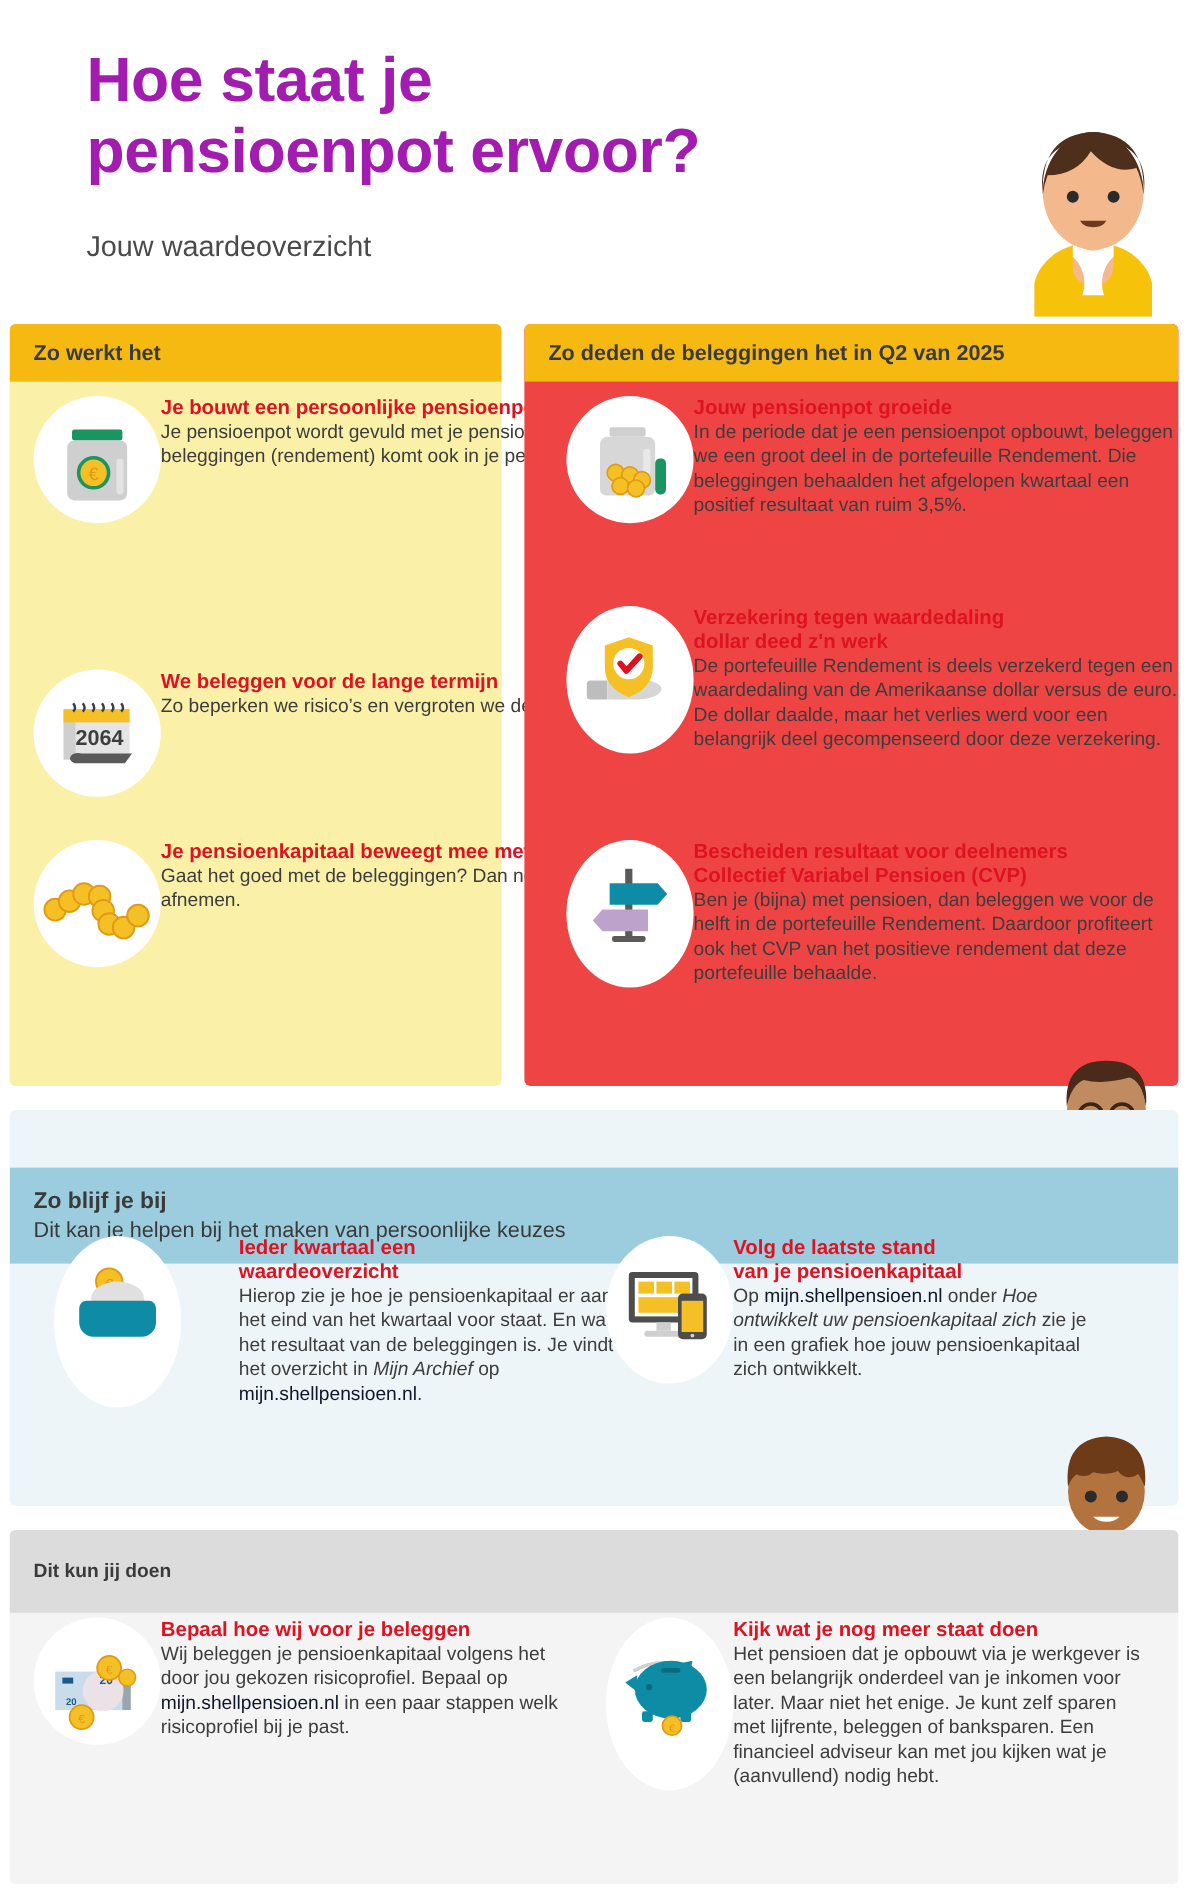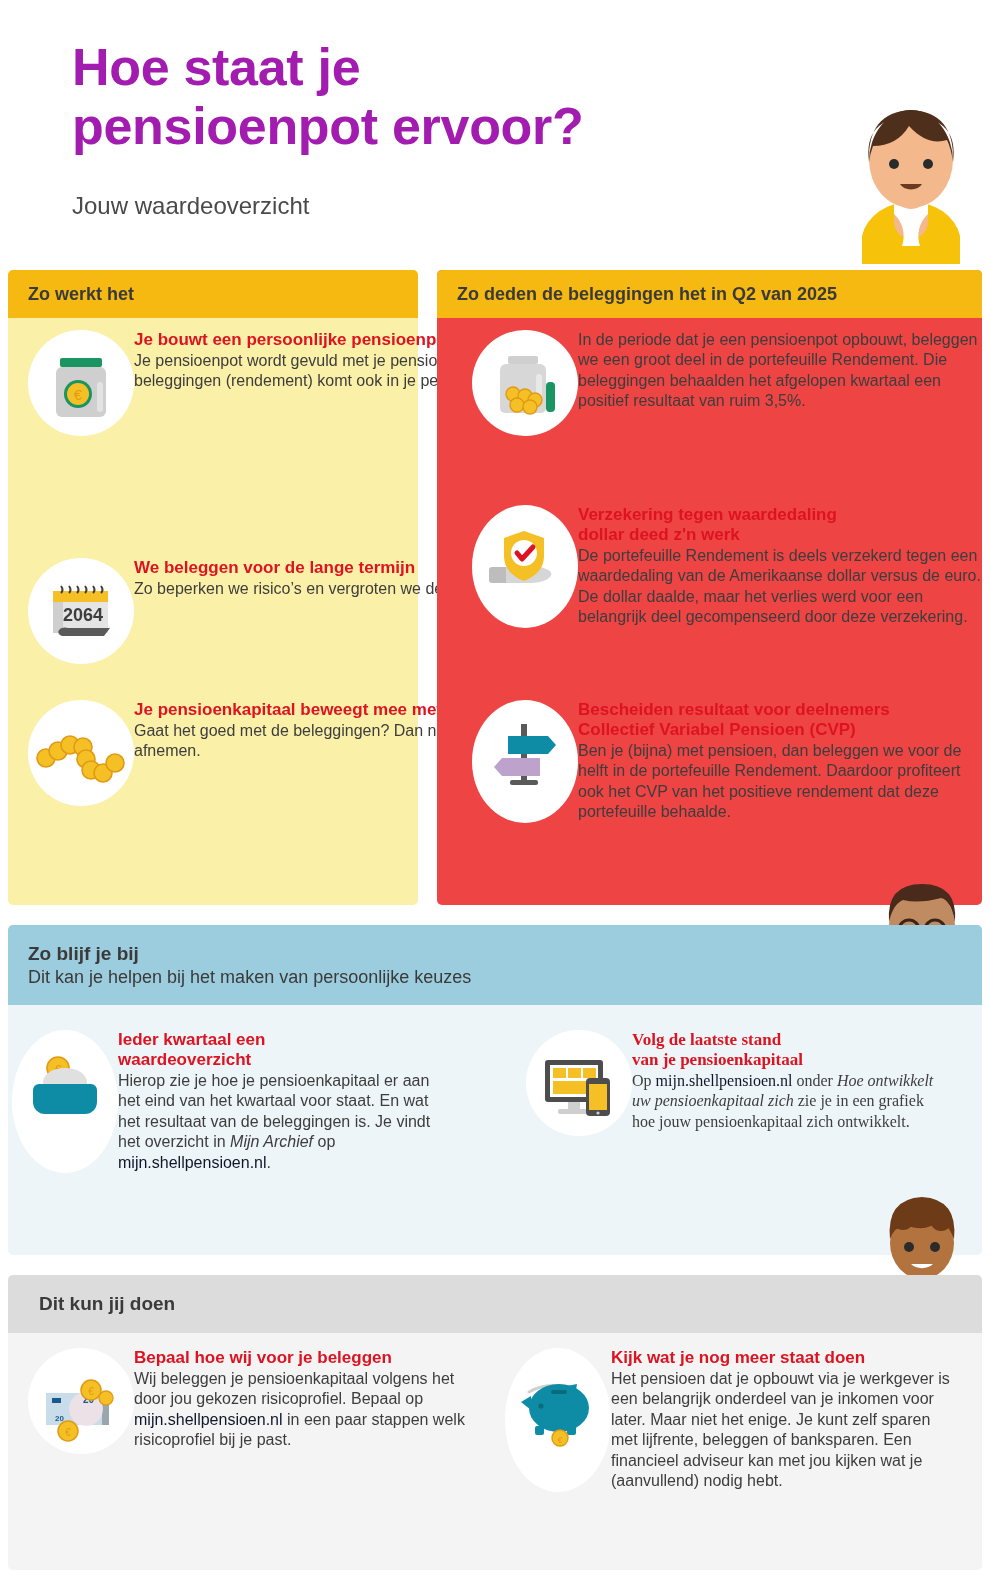--- a/index.html
+++ b/index.html
@@ -35,27 +35,27 @@
   .panel-body { width:100%; }
 
   .p-left  { left:8px;  top:270px; width:410px; height:635px; background:#fbf0a8; }
   .p-left .panel-head { height:48px; background:#f5b912; font-size:18px; padding-left:20px; }
   .p-right { left:437px; top:270px; width:545px; height:635px; background:#ef4444; }
   .p-right .panel-head { height:48px; background:#f5b912; font-size:18px; padding-left:20px; }
 
   .p-blue  { left:8px; top:925px; width:974px; height:330px; background:#eef5f8; }
   .p-blue .panel-head {
     height:80px; background:#9ccdde; padding-left:20px;
-    flex-direction:column; align-items:flex-start; justify-content:center;
+    flex-direction:column; align-items:flex-start; justify-content:center;margin-top:48px;
   }
   .p-blue .ph-t { font-size:19px; font-weight:700; color:#3a3a3a; }
   .p-blue .ph-s { font-size:18px; font-weight:400; color:#3a3a3a; margin-top:2px; }
 
   .p-grey  { left:8px; top:1275px; width:974px; height:295px; background:#f4f4f4; }
-  .p-grey .panel-head { height:58px; background:#dcdcdc; font-size:19px; padding-left:31px; }
+  .p-grey .panel-head { height:69px; background:#dcdcdc; font-size:16px; padding-left:20px; }
 
   
   .item { position:absolute; display:flex; }
   .icon-circle {
     background:#ffffff; border-radius:50%;
     flex:0 0 auto; position:relative;
   }
   .txt { }
   .txt h4 {
     font-size:17px; font-weight:700; color:#dd1321; line-height:1.17;
@@ -69,22 +69,22 @@
   .li1 { left:28px; top:330px; }
   .li2 { left:28px; top:558px; }
   .li3 { left:28px; top:700px; }
 
   
   .ri1 { left:472px; top:330px; }
   .ri2 { left:472px; top:505px; }
   .ri3 { left:472px; top:700px; }
 
   
-  .bi1 { left:12px; top:1030px; }
-  .bi2 { left:526px; top:1030px;font-family:Liberation Serif, serif; }
+  .bi1 { left:45px; top:1030px;gap:48px; }
+  .bi2 { left:505px; top:1030px; }
   .bi1 .txt { width:330px; }
   .bi2 .txt { width:310px; }
 
   
   .gi1 { left:28px; top:1348px; }
   .gi2 { left:505px; top:1348px; }
   .gi1 .txt { width:340px; }
   .gi2 .txt { width:340px; }
 
   svg { display:block; }
@@ -196,20 +196,21 @@
         <rect x="64" y="44" width="6" height="26" rx="3" fill="#e8e8e8"></rect>
         <rect x="74" y="52" width="9" height="30" rx="4" fill="#1a9460"></rect>
         <circle cx="41" cy="64" r="7" fill="#f5c025" stroke="#e09a14" stroke-width="1.4"></circle>
         <circle cx="53" cy="66" r="7" fill="#f5c025" stroke="#e09a14" stroke-width="1.4"></circle>
         <circle cx="63" cy="70" r="7" fill="#f5c025" stroke="#e09a14" stroke-width="1.4"></circle>
         <circle cx="45" cy="75" r="7" fill="#f5c025" stroke="#e09a14" stroke-width="1.4"></circle>
         <circle cx="58" cy="77" r="7" fill="#f5c025" stroke="#e09a14" stroke-width="1.4"></circle>
       </svg>
     </div>
     <div class="txt">
+      <h4>Jouw pensioenpot groeide</h4>
       <p>In de periode dat je een pensioenpot opbouwt, beleggen we een groot deel in de portefeuille Rendement. Die beleggingen behaalden het afgelopen kwartaal een positief resultaat van ruim 3,5%.</p>
     </div>
   </div>
 
   <div class="item ri2">
     <div class="icon-circle">
       <svg width="106" height="106" viewBox="0 0 106 106">
         <path d="M20 62 h14 v16 h-14 a3 3 0 0 1 -3 -3 v-10 a3 3 0 0 1 3 -3z" fill="#bdbdbd"></path>
         <path d="M34 62 q22 -6 40 2 q8 3 4 8 q-4 5 -18 6 h-26z" fill="#d6d6d6"></path>
         <path d="M52 26 l20 7 v18 q0 17 -20 25 q-20 -8 -20 -25 v-18z" fill="#f5c025"></path>

